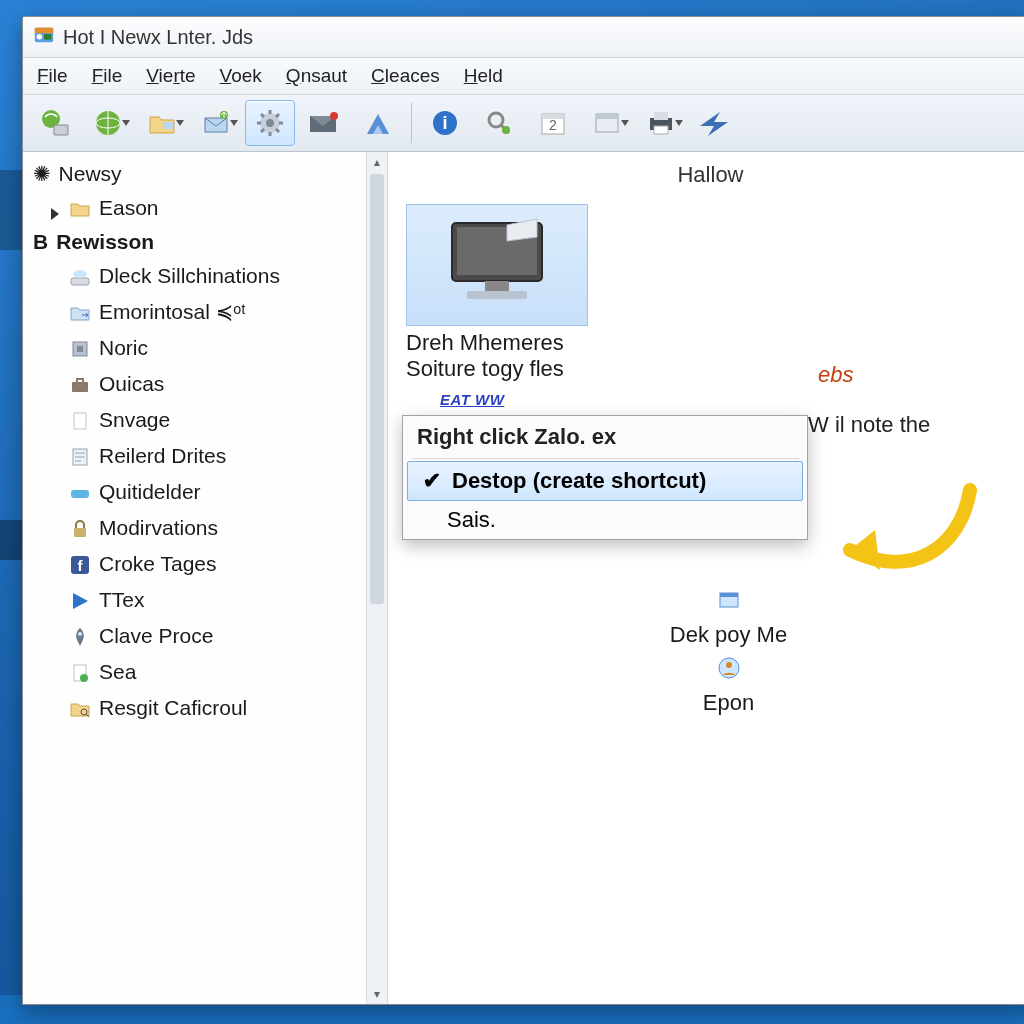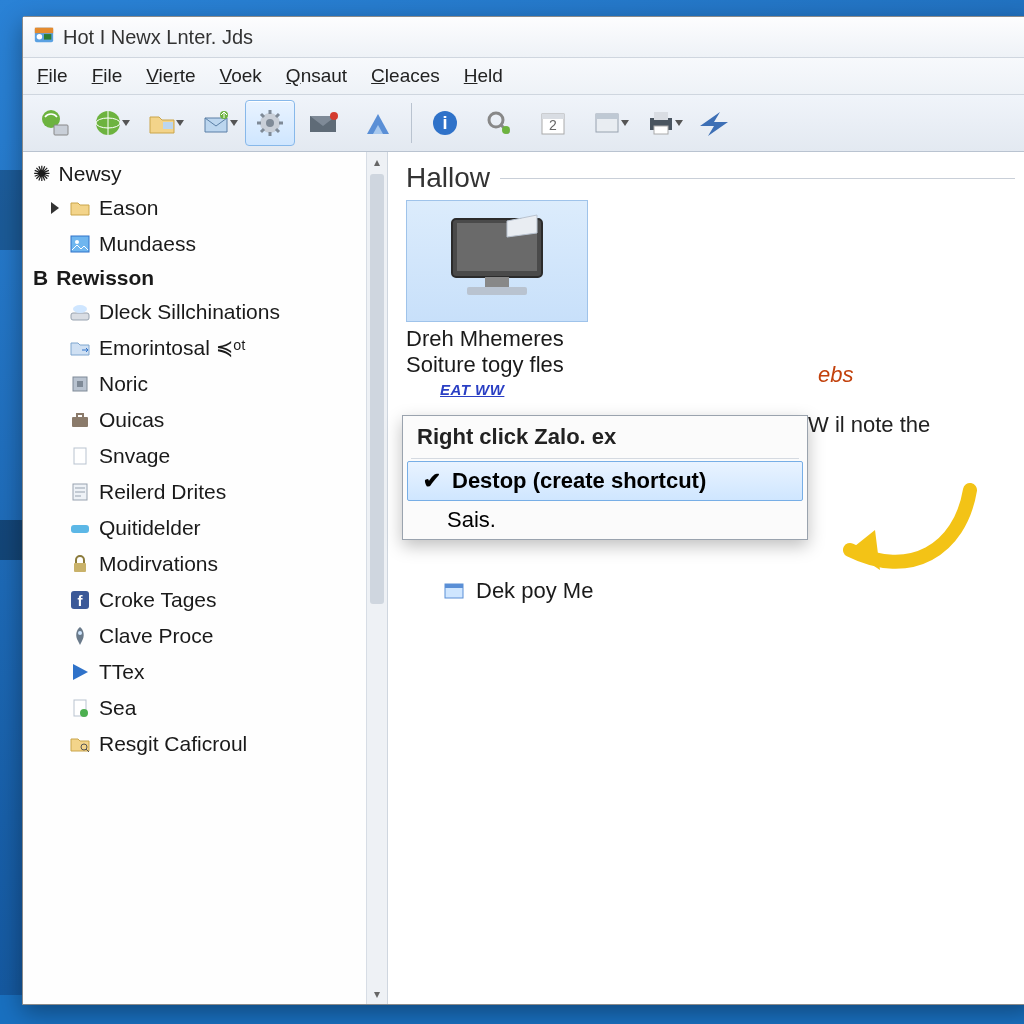--- a/index.html
+++ b/index.html
@@ -112,21 +112,21 @@
     color:#1a1a1a;
     overflow:hidden;
   }
   .tree .hdr {
     display:flex; align-items:center; gap:8px;
     font-weight:400;
     padding:4px 4px;
   }
   .tree .hdr.bold { font-weight:700; }
   .tree .node {
-    display:flex; align-items:center; gap:8px;
+    display:flex; align-items:flex-end; gap:8px;
     padding: 6px 4px 6px 8px;
   }
   .tree .lvl2 { padding-left: 40px; }
   .tree .lvl1 { padding-left: 22px; }
   .tree .tri {
     width:0;height:0;border-top:6px solid transparent;border-bottom:6px solid transparent;border-left:8px solid #333;
     margin-right:2px; flex:0 0 auto;
   }
   .tree .ico { width:22px; height:22px; flex:0 0 auto; display:flex;align-items:center;justify-content:center;}
   .tree .ico svg { width:22px; height:22px; }
@@ -150,58 +150,60 @@
 
   .content {
     flex:1;
     padding: 10px 18px;
     font-size: 22px;
     color:#1a1a1a;
     position:relative;
   }
   .group-label {
     display:flex; align-items:center; gap:10px; color:#333;
-    font-size:28px;
+    font-size:22px;
+    flex-direction:column;
   }
   .group-label .line { flex:1; height:1px; background:#c9cfd8; }
   .big-item {
     margin-top:6px;
     width: 190px;
     text-align:left;
   }
   .big-item .thumb {
     width: 180px; height: 120px;
     background: linear-gradient(#dcecfc,#c8e0fa);
     border:1px solid #9fc3ea;
     display:flex;align-items:center;justify-content:center;
     margin-bottom:4px;
   }
   .big-item .cap { line-height:1.2; }
   .mini-link {
-    margin: 2px 0 0 34px;
+    margin: 8px 0 0 34px;
     font-size:15px;
     font-weight:700;
     font-style: italic;
     color:#2a3fc4;
     text-decoration: underline;
     letter-spacing:.5px;
   }
 
   .ctx-line {
     color:#c2410c; font-style:italic;
     position:absolute; left: 430px; top: 210px;
   }
   .obscured {
     position:absolute; left: 420px; top: 260px;
     color:#222;
   }
 
   .chk-row {
     display:flex; align-items:center; gap:10px;
     margin: 0 0 8px 36px;
+    flex-direction: column;
   }
   .chk-row .ico { width:24px;height:24px; }
 
   
   .context-menu {
     position:absolute;
     left: 402px;
     top: 415px;
     width: 404px;
     background: #fbfbfb;
@@ -377,30 +379,20 @@
           </div>
           <div class="node lvl1">
             <span class="tri"></span>
             <span class="ico">
                 <svg viewBox="0 0 22 22">
                   <path d="M2 6h7l2 2h9v10H2z" fill="#f3d48a" stroke="#caa54a"></path>
                 </svg>
               </span>
             <span>Eason</span>
           </div>
-          <div class="node lvl2">
-            <span class="ico">
-                <svg viewBox="0 0 22 22">
-                  <rect x="2" y="3" width="18" height="16" fill="#6fb6ef" stroke="#2f72c9"></rect>
-                  <circle cx="8" cy="9" r="2" fill="#fff"></circle>
-                  <path d="M3 17l5-5 4 4 3-3 4 4" stroke="#fff" fill="none"></path>
-                </svg>
-              </span>
-            <span>Mundaess</span>
-          </div>
 
           <div class="hdr bold">
             <span style="font-weight:900;">B</span>
             <span>Rewisson</span>
           </div>
 
           <div class="node lvl2">
               <span class="ico">
                 <svg viewBox="0 0 22 22">
                   <rect x="2" y="12" width="18" height="7" rx="2" fill="#d9dde3" stroke="#97a2af"></rect>
@@ -475,33 +467,33 @@
                 <svg viewBox="0 0 22 22">
                   <rect x="2" y="2" width="18" height="18" rx="3" fill="#3b5998"></rect>
                   <text x="11" y="17" text-anchor="middle" font-size="15" font-weight="bold" fill="#fff">f</text>
                 </svg>
               </span>
               <span>Croke Tages</span>
             </div>
           <div class="node lvl2">
               <span class="ico">
                 <svg viewBox="0 0 22 22">
+                  <path d="M4 3l15 8-15 8z" fill="#2f72c9"></path>
+                </svg>
+              </span>
+              <span>TTex</span>
+            </div>
+          <div class="node lvl2">
+              <span class="ico">
+                <svg viewBox="0 0 22 22">
                   <path d="M11 2c4 3 5 9 2 14l-2 4-2-4C6 11 7 5 11 2z" fill="#6a7a8a"></path>
                   <circle cx="11" cy="8" r="2" fill="#cfe6ff"></circle>
                 </svg>
               </span>
               <span>Clave Proce</span>
-            </div>
-          <div class="node lvl2">
-              <span class="ico">
-                <svg viewBox="0 0 22 22">
-                  <path d="M4 3l15 8-15 8z" fill="#2f72c9"></path>
-                </svg>
-              </span>
-              <span>TTex</span>
             </div>
           <div class="node lvl2">
               <span class="ico">
                 <svg viewBox="0 0 22 22">
                   <rect x="5" y="3" width="12" height="16" fill="#fff" stroke="#b9c3d0"></rect>
                   <circle cx="15" cy="16" r="4" fill="#4caf50"></circle>
                 </svg>
               </span>
               <span>Sea</span>
             </div>
@@ -551,20 +543,28 @@
 
         <div style="height:180px"></div>
 
         <div class="chk-row">
           <span class="ico"><svg viewBox="0 0 24 24" width="24" height="24">
                 <rect x="3" y="5" width="18" height="14" fill="#cfe6ff" stroke="#5a8fd6"></rect>
                 <rect x="3" y="5" width="18" height="4" fill="#5a8fd6"></rect>
               </svg></span>
           <span>Dek poy Me</span>
         </div>
+        <div class="chk-row">
+          <span class="ico"><svg viewBox="0 0 24 24" width="24" height="24">
+                <circle cx="12" cy="12" r="10" fill="#cfe6ff" stroke="#5a8fd6"></circle>
+                <circle cx="12" cy="9" r="3" fill="#d48b2e"></circle>
+                <path d="M6 19c1-3 11-3 12 0" fill="#d48b2e"></path>
+              </svg></span>
+          <span>Epon</span>
+        </div>
       </div>
     </div>
   </div>
 
   <div class="context-menu">
     <div class="title">Right click Zalo. ex</div>
     <hr>
     <div class="row sel">
       <span class="check">✔</span>
       <span>Destop (create shortcut)</span>

